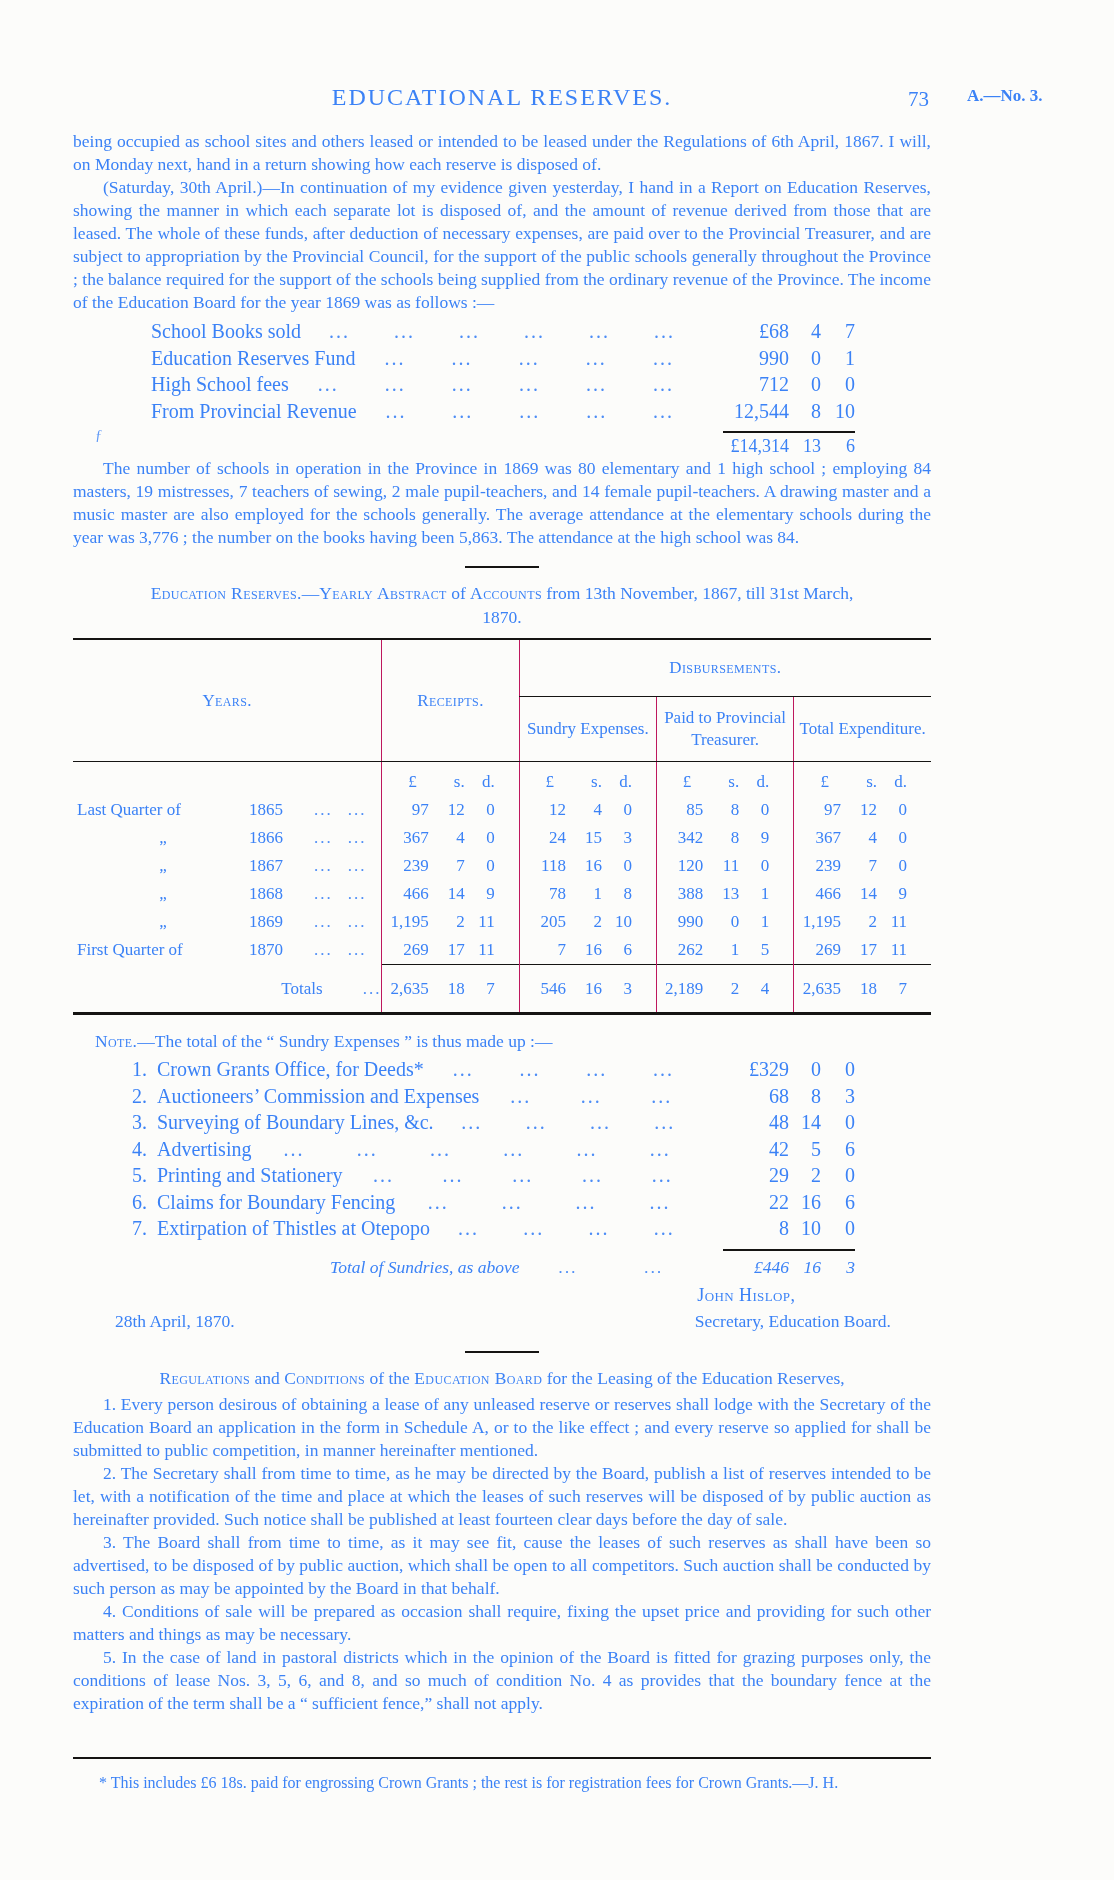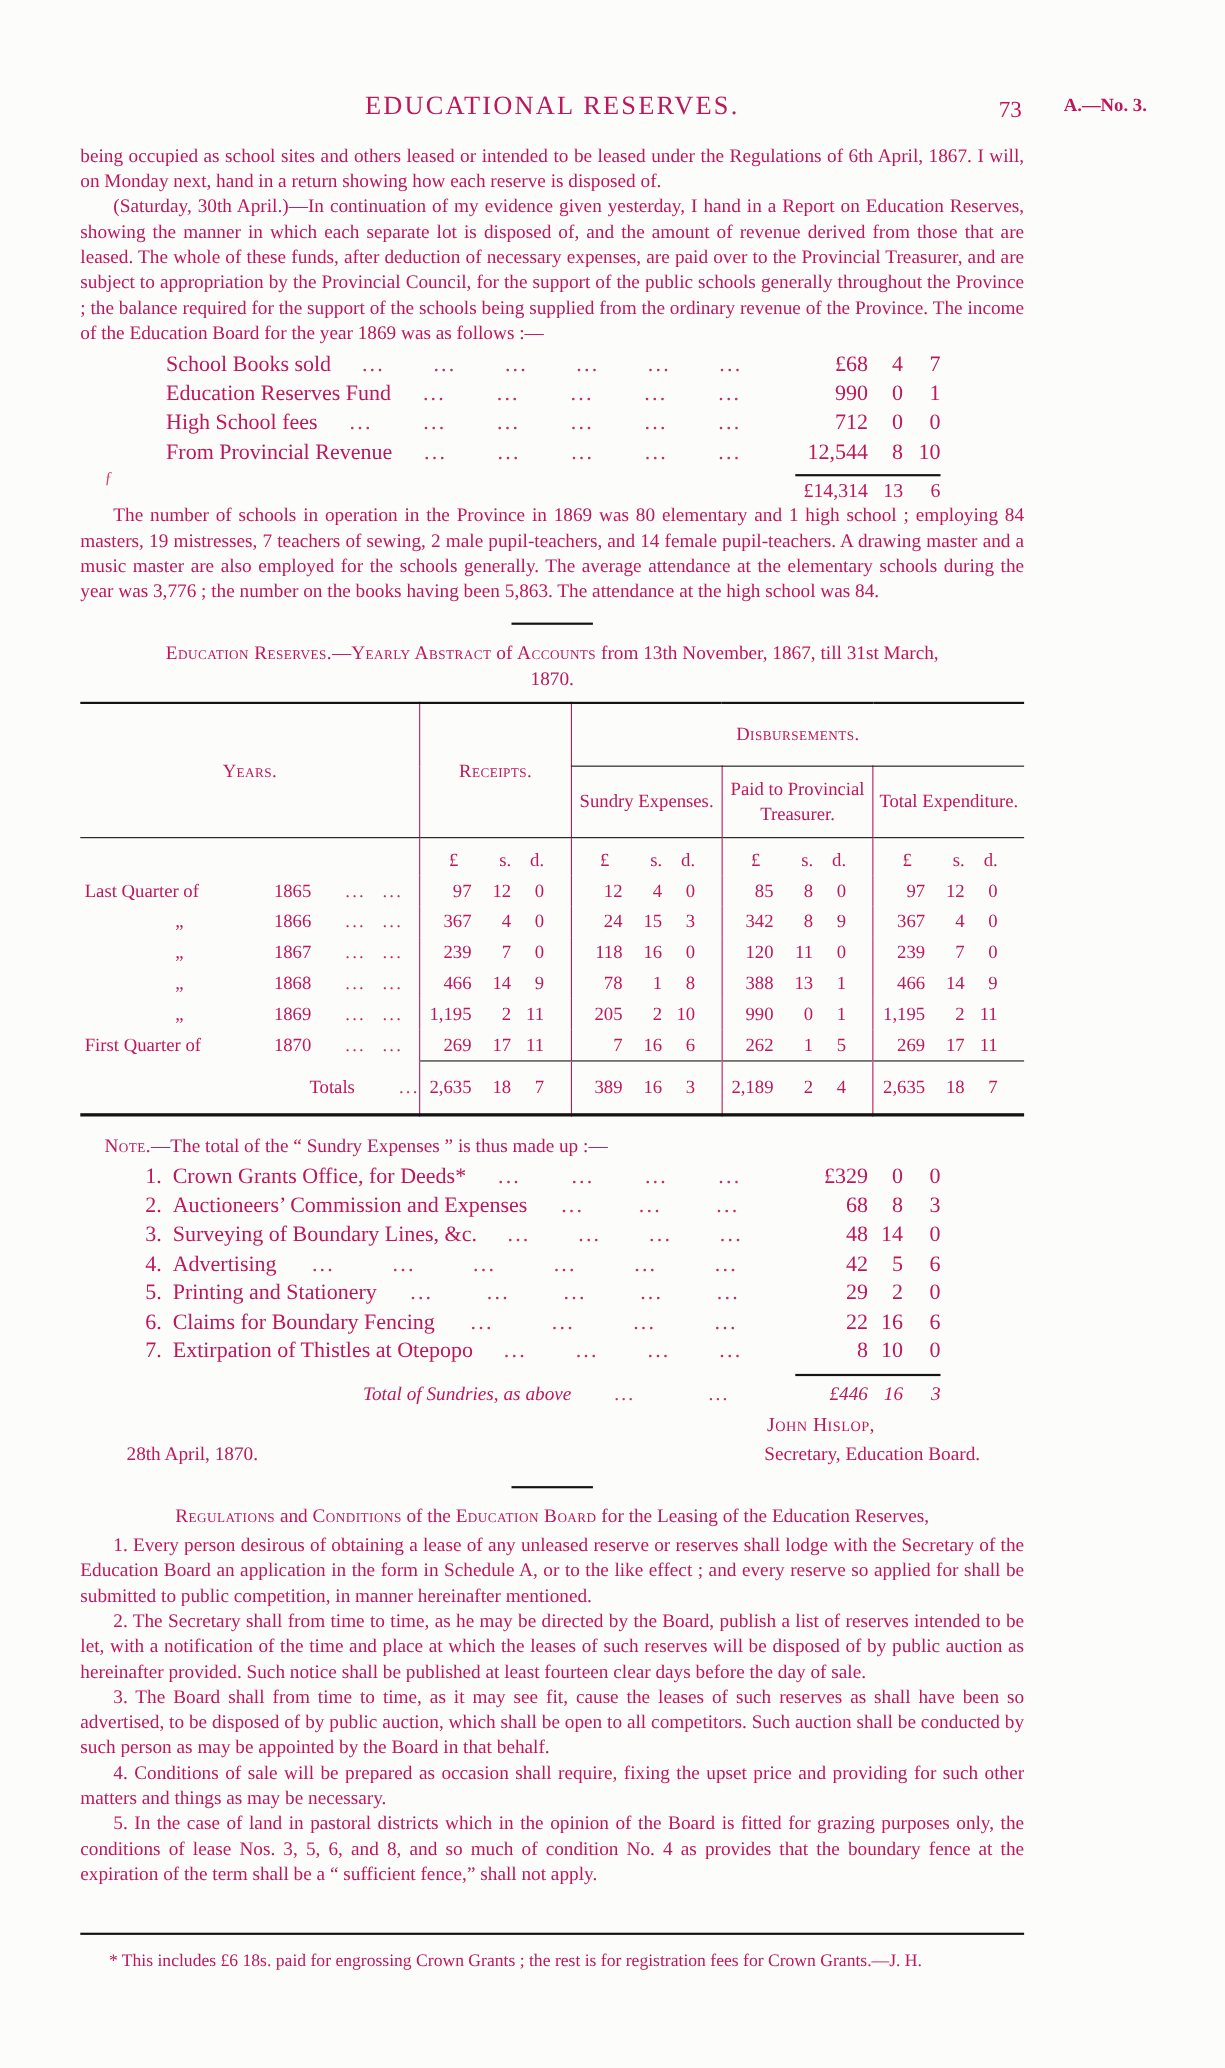--- a/index.html
+++ b/index.html
@@ -1,17 +1,17 @@
 <!DOCTYPE html>
 <html><head>
 <meta charset="utf-8">
 <style>
   html,body{margin:0;padding:0;background:#e9e9e7;}
   .page{width:1114px;height:1880px;background:#fcfcfa;position:relative;overflow:hidden;
-        font-family:"Liberation Serif","DejaVu Serif",serif;color:#be185d;}
+        font-family:"Liberation Serif","DejaVu Serif",serif;color:#3b82f6;}
   .content{position:absolute;left:73px;top:84px;width:858px;}
   
   .masthead{position:relative;text-align:center;height:34px;margin-bottom:12px;}
   .doc-title{font-size:24px;letter-spacing:2px;display:inline-block;}
   .page-number{position:absolute;right:2px;top:3px;font-size:21px;}
   .doc-ref{position:absolute;left:894px;top:2px;font-size:17px;font-weight:bold;white-space:nowrap;}
   
   .para{font-size:17.5px;line-height:23px;text-align:justify;margin:0;}
   .indent{text-indent:30px;}
   
@@ -471,21 +471,21 @@
             </td>
             <td class="vl tsep">
               <span class="m">
                 <span class="p">2,635</span>
                 <span class="s">18</span>
                 <span class="dd">7</span>
               </span>
             </td>
             <td class="vl tsep">
               <span class="m">
-                <span class="p">389</span>
+                <span class="p">546</span>
                 <span class="s">16</span>
                 <span class="dd">3</span>
               </span>
             </td>
             <td class="vl tsep">
               <span class="m">
                 <span class="p">2,189</span>
                 <span class="s">2</span>
                 <span class="dd">4</span>
               </span>

